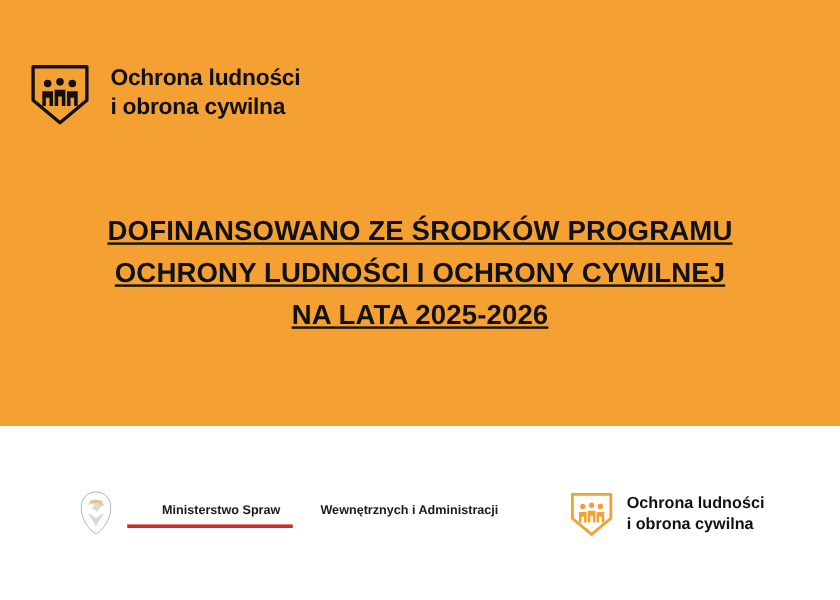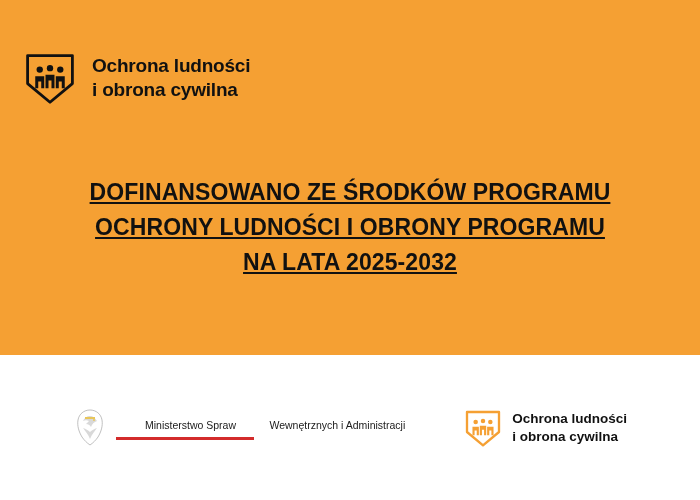--- a/index.html
+++ b/index.html
@@ -95,21 +95,21 @@
     height: 40px;
     display: block;
   }
   .mswia-text {
     position: relative;
     padding-bottom: 7px;
   }
   .mswia-text .line {
     color: #1a1a1a;
     font-size: 10.5px;
-    font-weight: normal;
+    font-weight: bold;
     line-height: 1.3;
     white-space: nowrap;
     padding-left: 29px;
   }
   .mswia-rule {
     position: absolute;
     left: 0;
     bottom: 0;
     width: 138px;
     height: 3px;
@@ -153,22 +153,22 @@
         </svg>
       </span>
       <span class="wordmark">
         <div>Ochrona ludności</div>
         <div>i obrona cywilna</div>
       </span>
     </div>
 
     <div class="headline">
       <div>DOFINANSOWANO ZE ŚRODKÓW PROGRAMU</div>
-      <div>OCHRONY LUDNOŚCI I OBRONY PROGRAMU</div>
-      <div>NA LATA 2025-2032</div>
+      <div>OCHRONY LUDNOŚCI I OCHRONY CYWILNEJ</div>
+      <div>NA LATA 2025-2026</div>
     </div>
 
   </div>
 
   <div class="footer">
 
     <div class="footer-block">
       <span class="mswia-eagle">
         <svg viewBox="0 0 34 40" width="34" height="40" aria-hidden="true">
           <path d="M17 2 C11 2 6 6 5 12 C4 18 6 24 9 29 C11 32 14 35 17 37 C20 35 23 32 25 29 C28 24 30 18 29 12 C28 6 23 2 17 2 Z" fill="#ffffff" stroke="#b0b0b0" stroke-width="0.8"></path>

